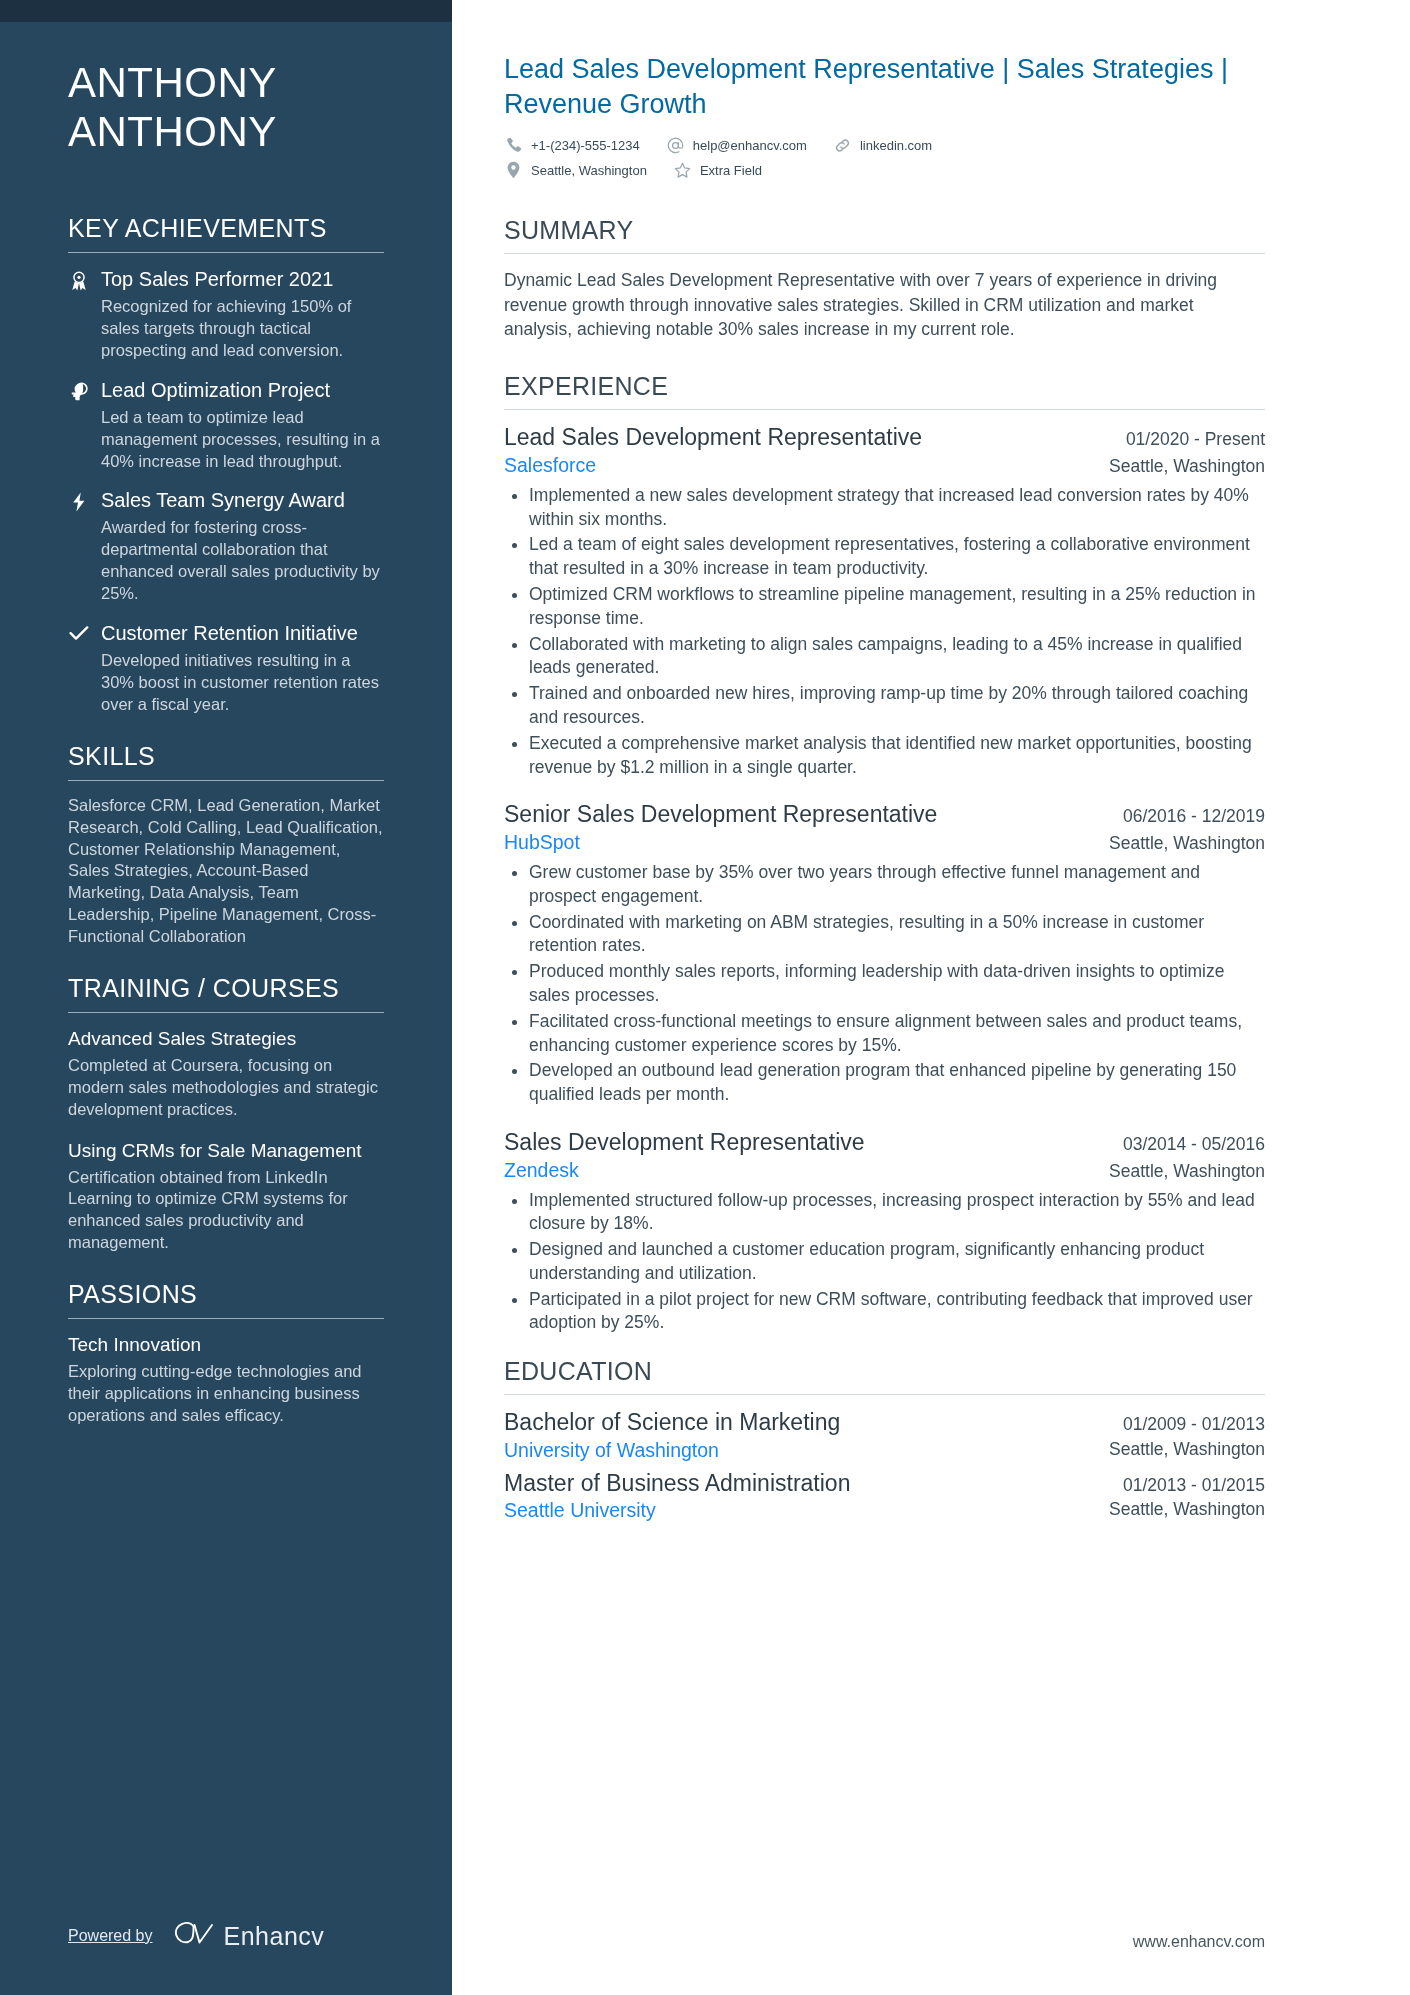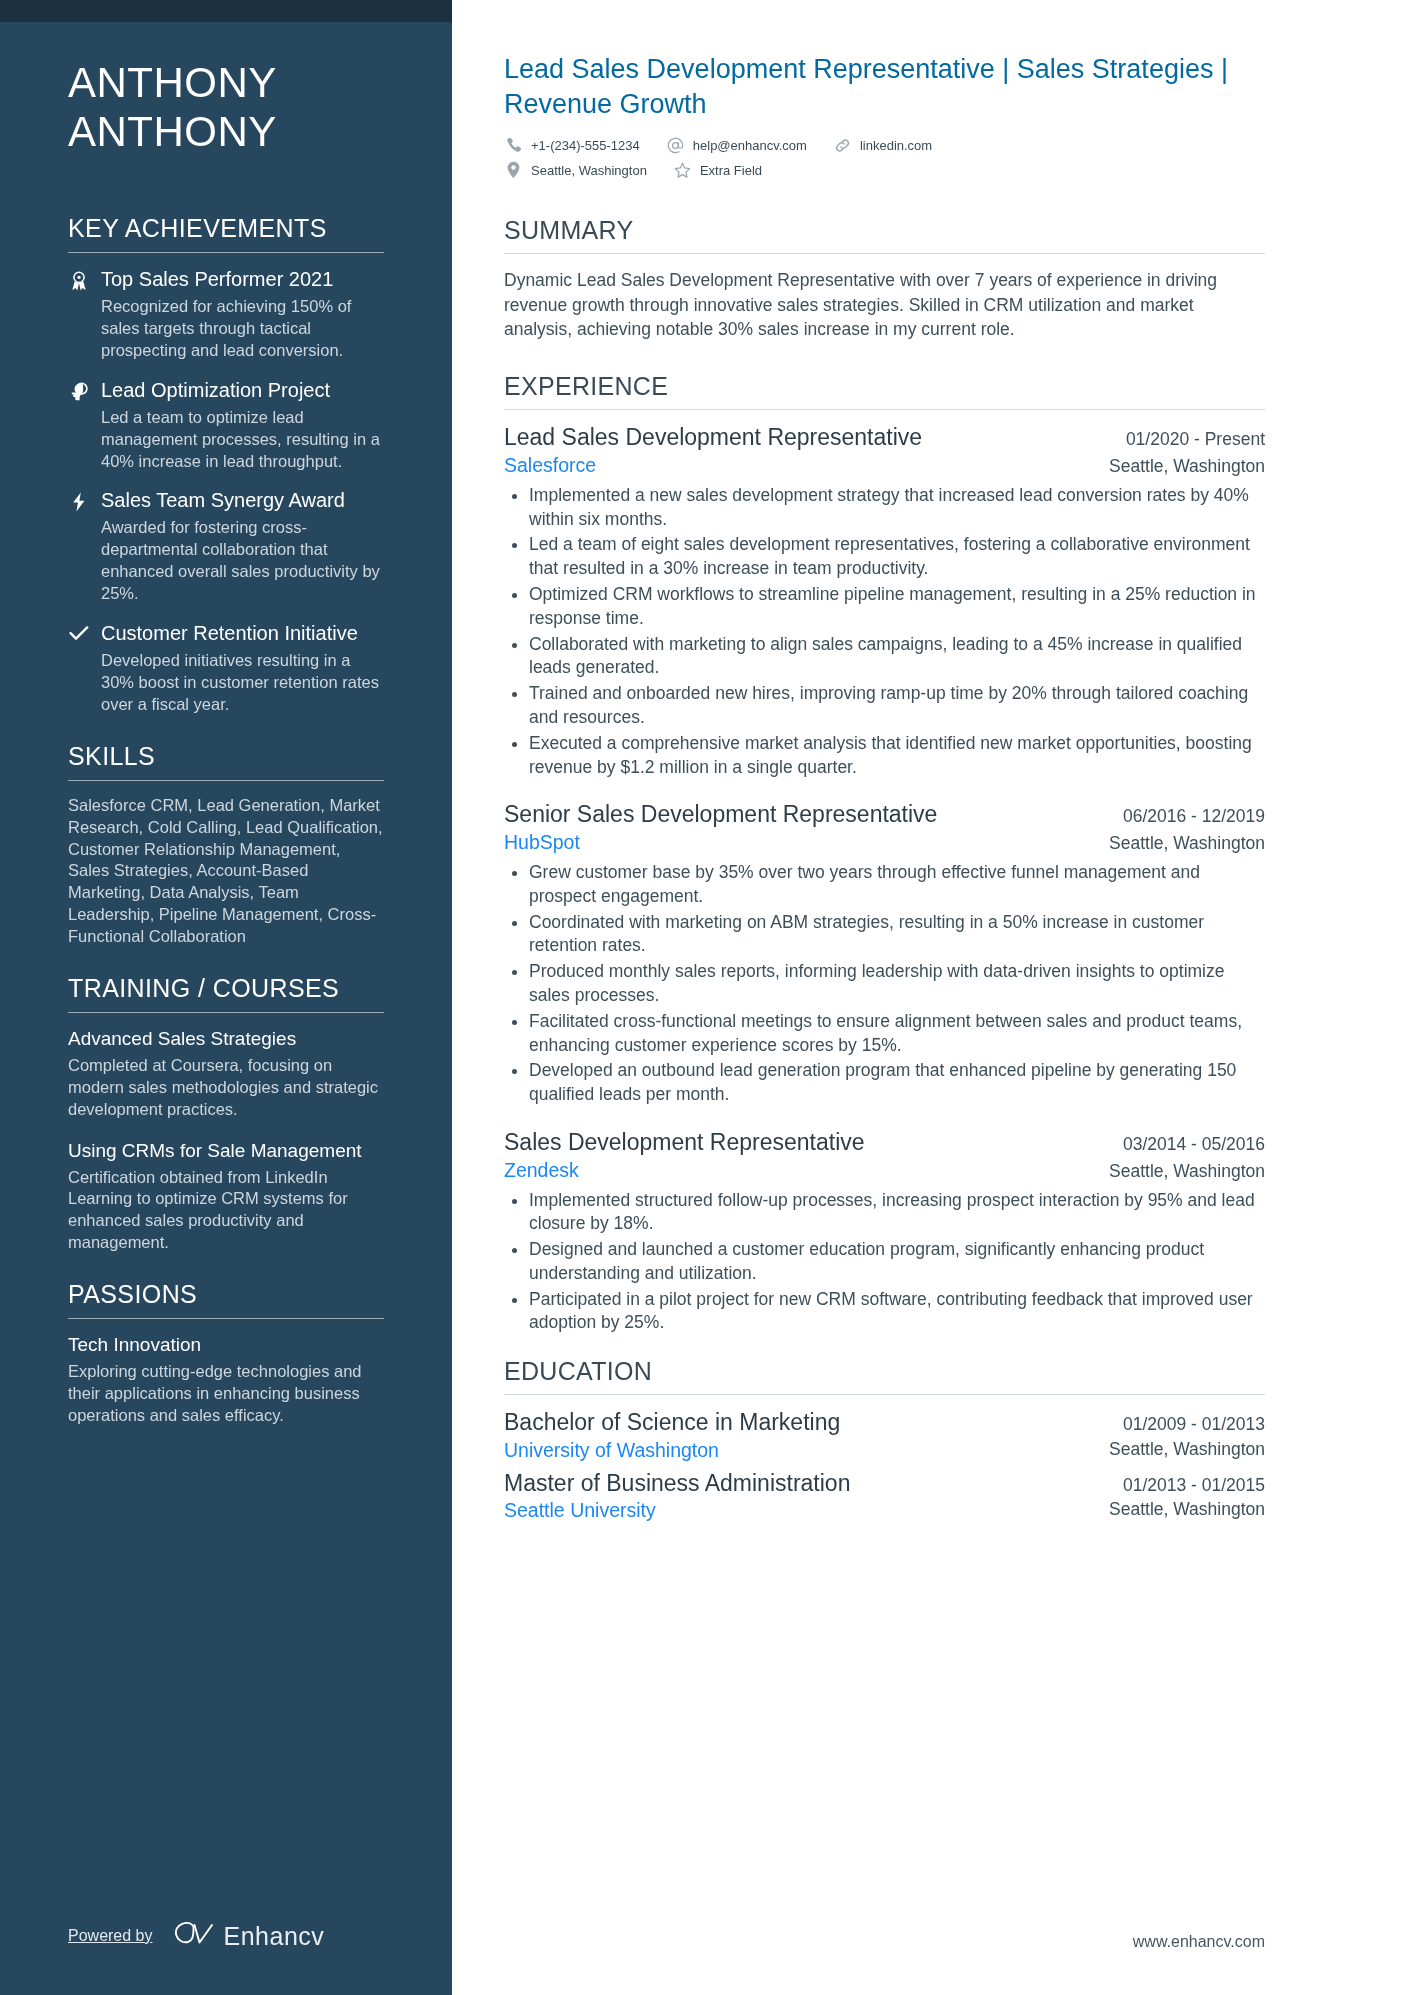--- a/index.html
+++ b/index.html
@@ -493,21 +493,21 @@
       <div class="exp-entry">
         <div class="exp-head">
           <div class="exp-title">Sales Development Representative</div>
           <div class="exp-date">03/2014 - 05/2016</div>
         </div>
         <div class="exp-sub">
           <div class="exp-company">Zendesk</div>
           <div class="exp-loc">Seattle, Washington</div>
         </div>
         <ul class="bullets">
-          <li>Implemented structured follow-up processes, increasing prospect interaction by 95% and lead closure by 18%.</li>
+          <li>Implemented structured follow-up processes, increasing prospect interaction by 55% and lead closure by 18%.</li>
           <li>Designed and launched a customer education program, significantly enhancing product understanding and utilization.</li>
           <li>Participated in a pilot project for new CRM software, contributing feedback that improved user adoption by 25%.</li>
         </ul>
       </div>
     </section>
 
     <section>
       <h2 class="main-heading">EDUCATION</h2>
       <div class="main-rule"></div>
 

